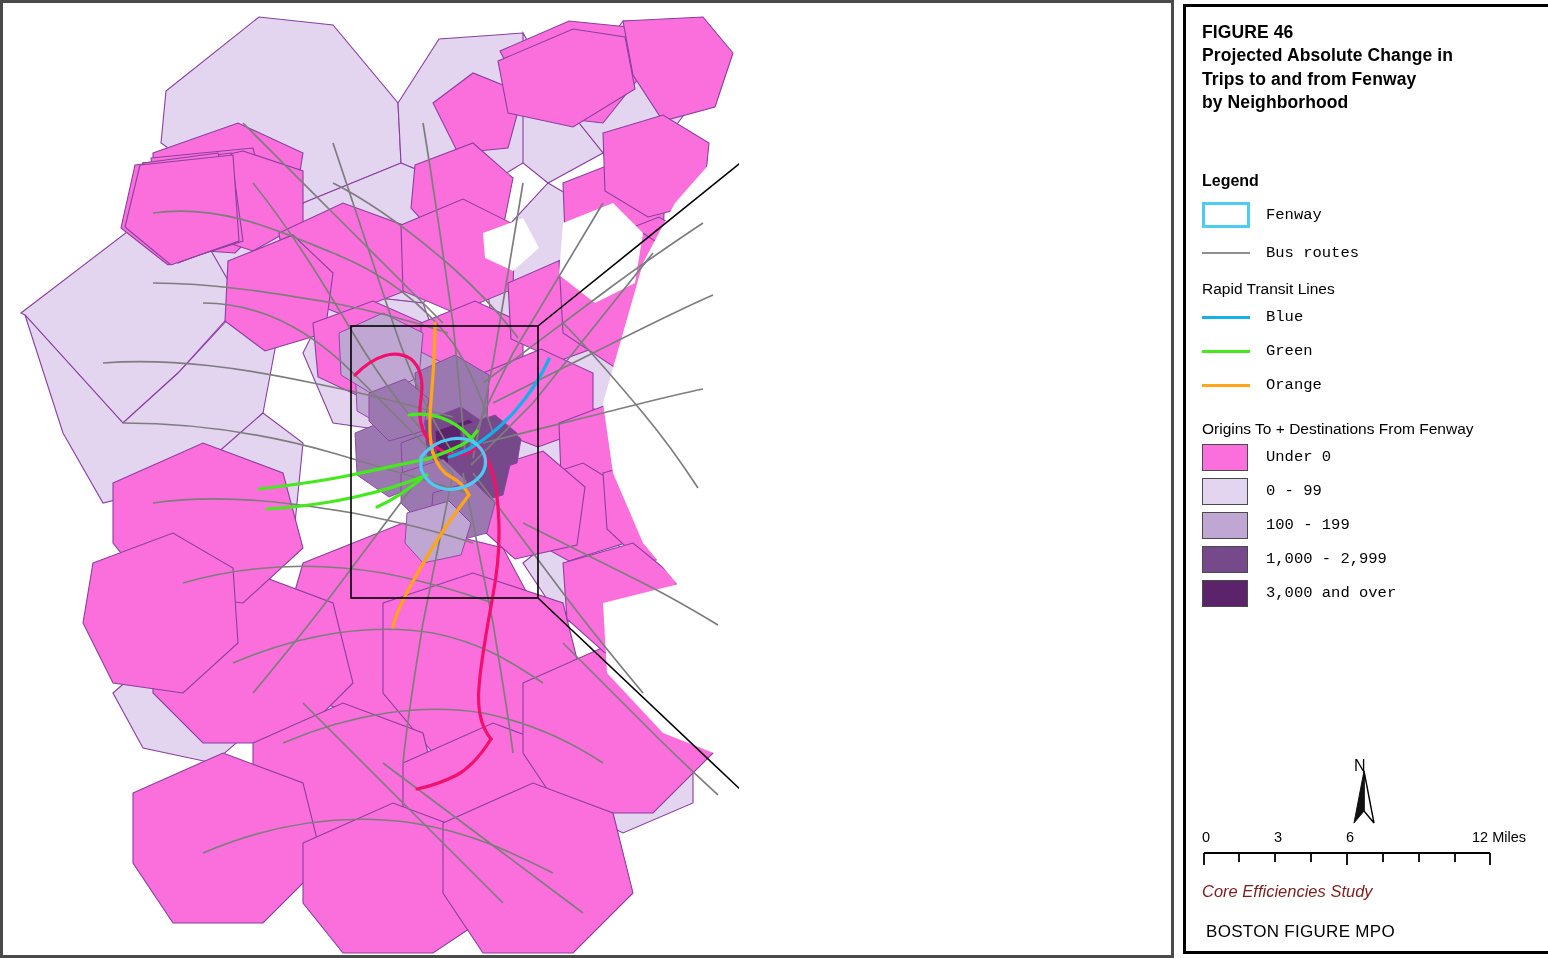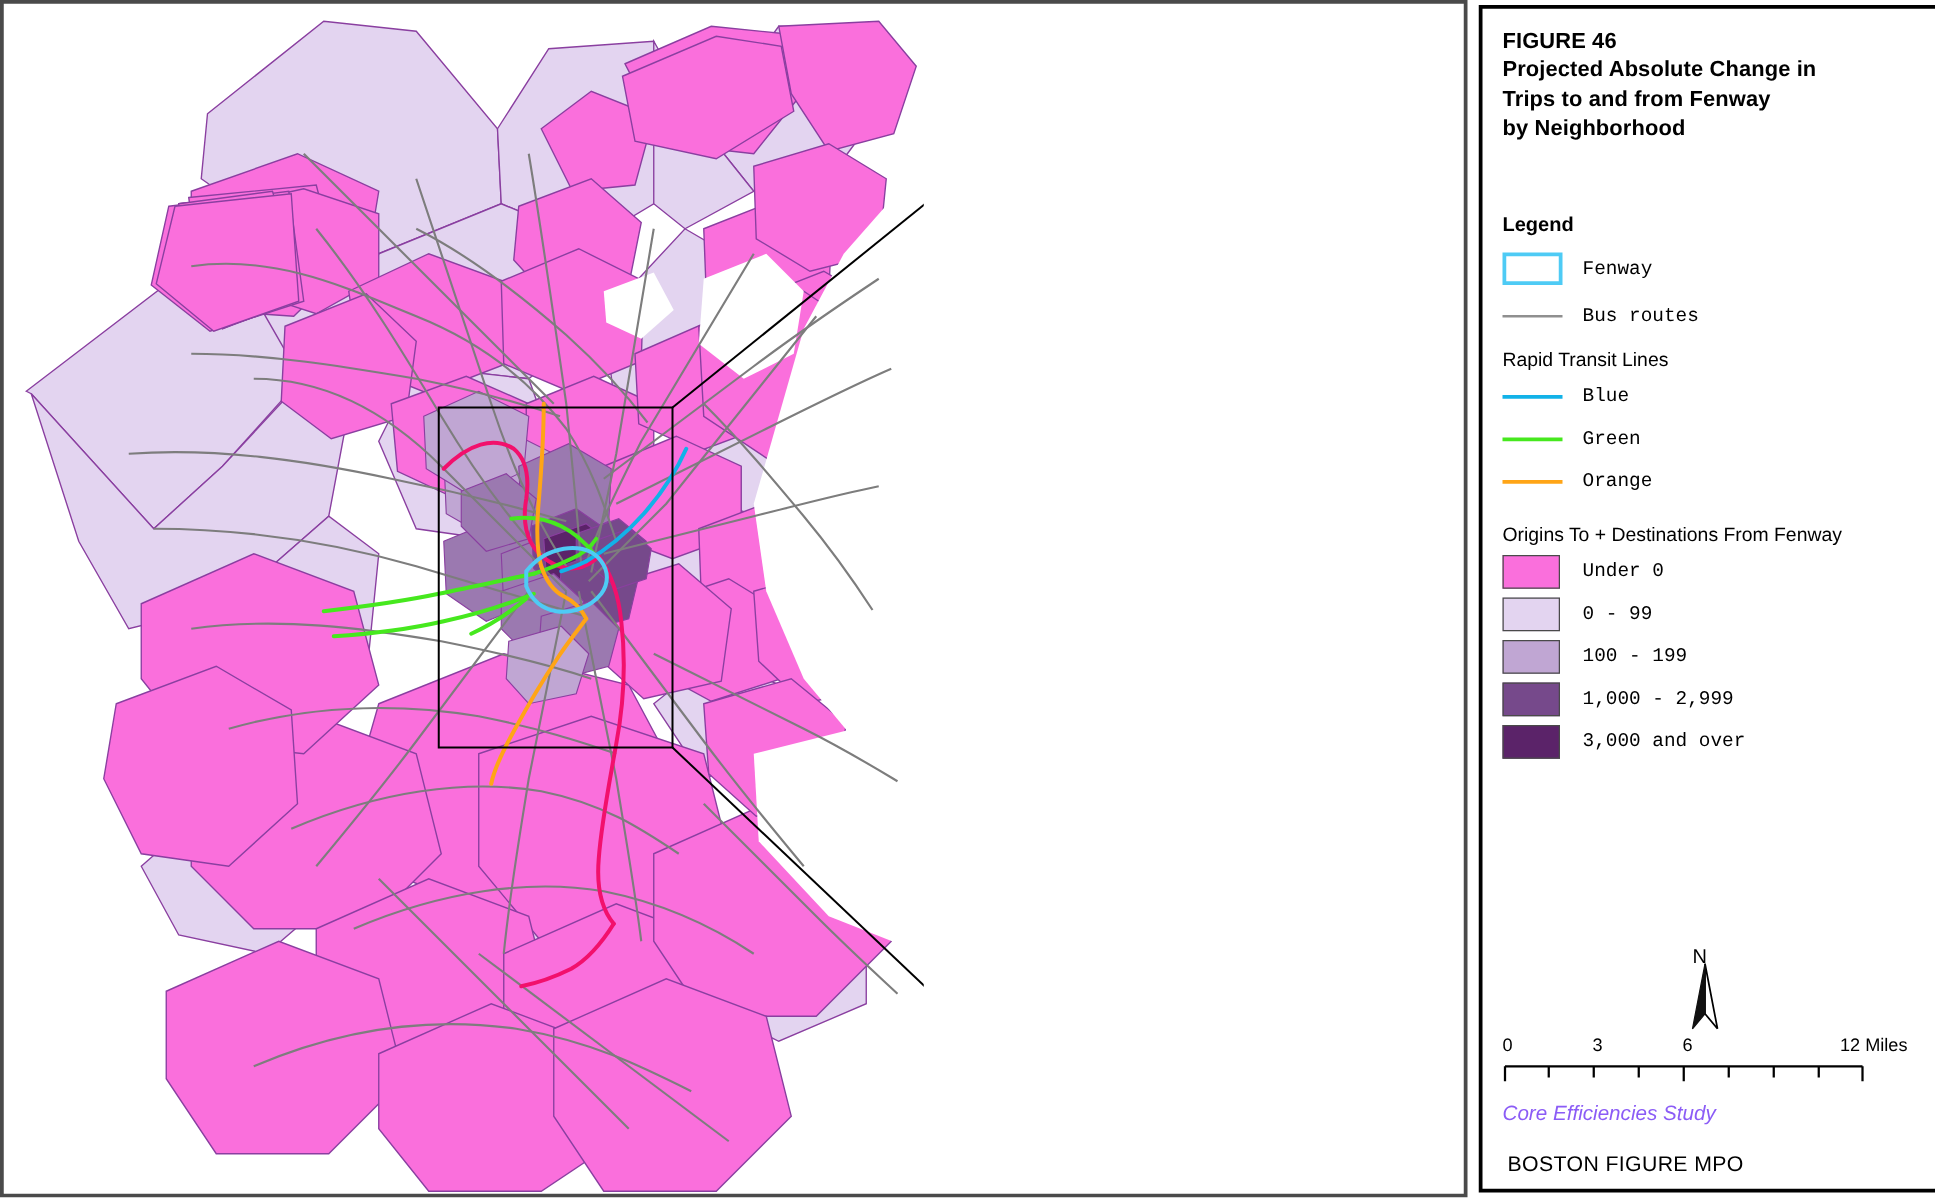--- a/index.html
+++ b/index.html
@@ -43,21 +43,21 @@
   .line-key.bus { height:2px; background:#8f8f8f; }
 
   .sub-head { font-size:15.5px; font-weight:normal; color:#000; margin:8px 0 2px 0; }
 
   
   #northarrow { position:absolute; left:142px; top:10px; width:40px; height:70px; }
   #na-label { position:absolute; left:152px; top:4px; font-size:16px; color:#000; }
   .scale-wrap { position:absolute; left:0px; top:76px; width:330px; }
   .scale-nums { position:relative; height:20px; }
   .scale-num { position:absolute; font-size:14.5px; color:#000; }
-  .foot-italic { position:absolute; left:16px; top:875px; font-size:16.5px; font-style:italic; color:#8b5cf6; }
+  .foot-italic { position:absolute; left:16px; top:875px; font-size:16.5px; font-style:italic; color:#7f1d1d; }
   .foot-mpo { position:absolute; left:20px; top:915px; font-size:17px; color:#000; letter-spacing:0.3px; }
   #footer-area { position:absolute; left:16px; top:746px; width:330px; height:130px; }
 </style>
 </head>
 <body>
 
 <div id="page">
 
   <div id="map-panel">
     <svg id="map-svg" width="1168" height="952" viewBox="0 0 1168 952">

